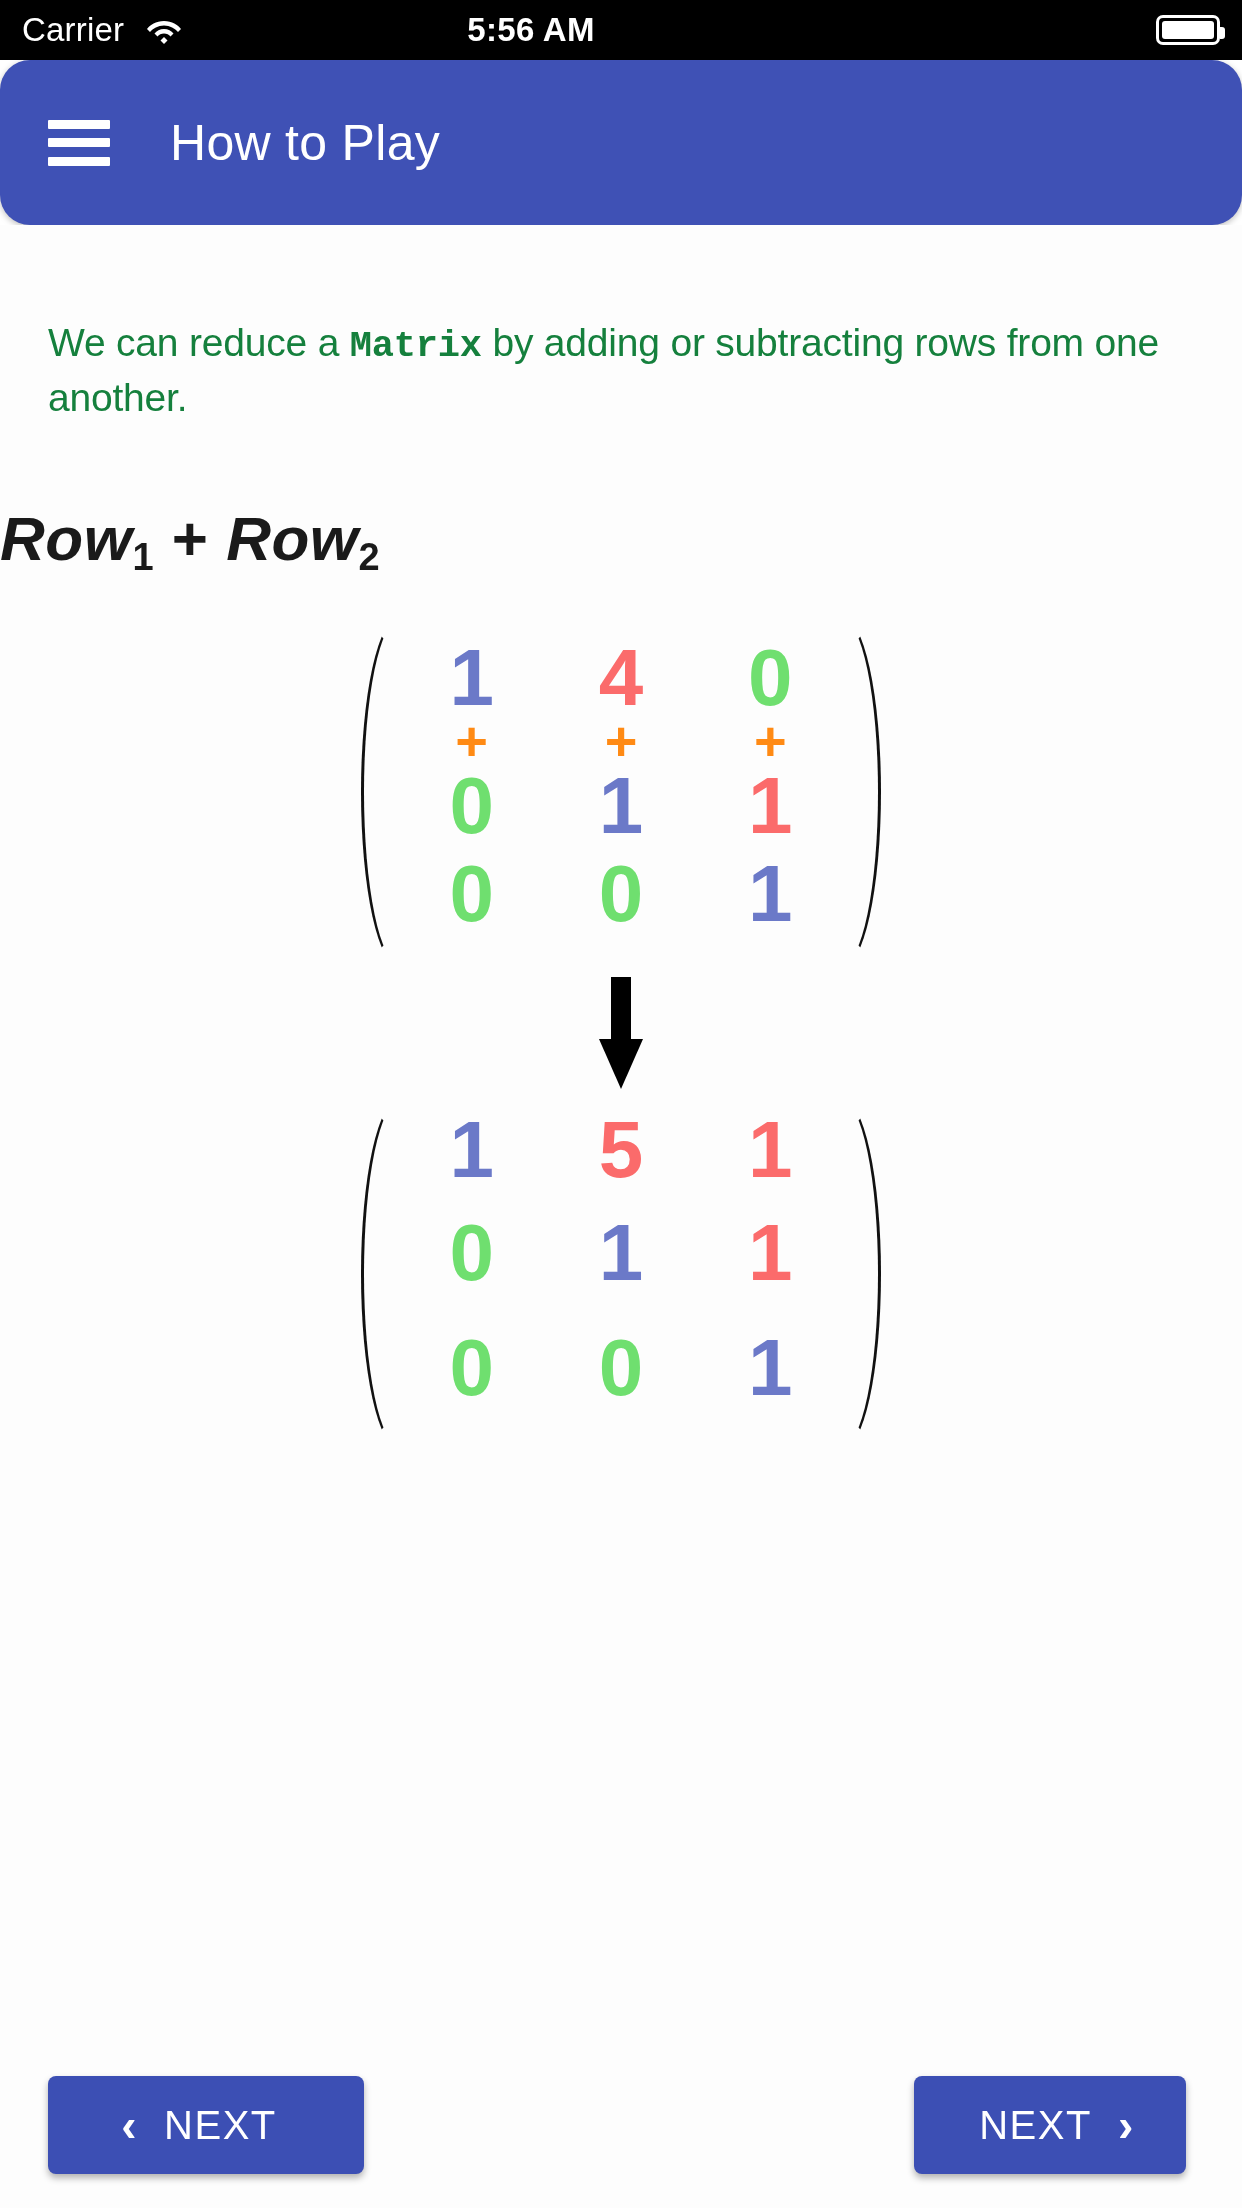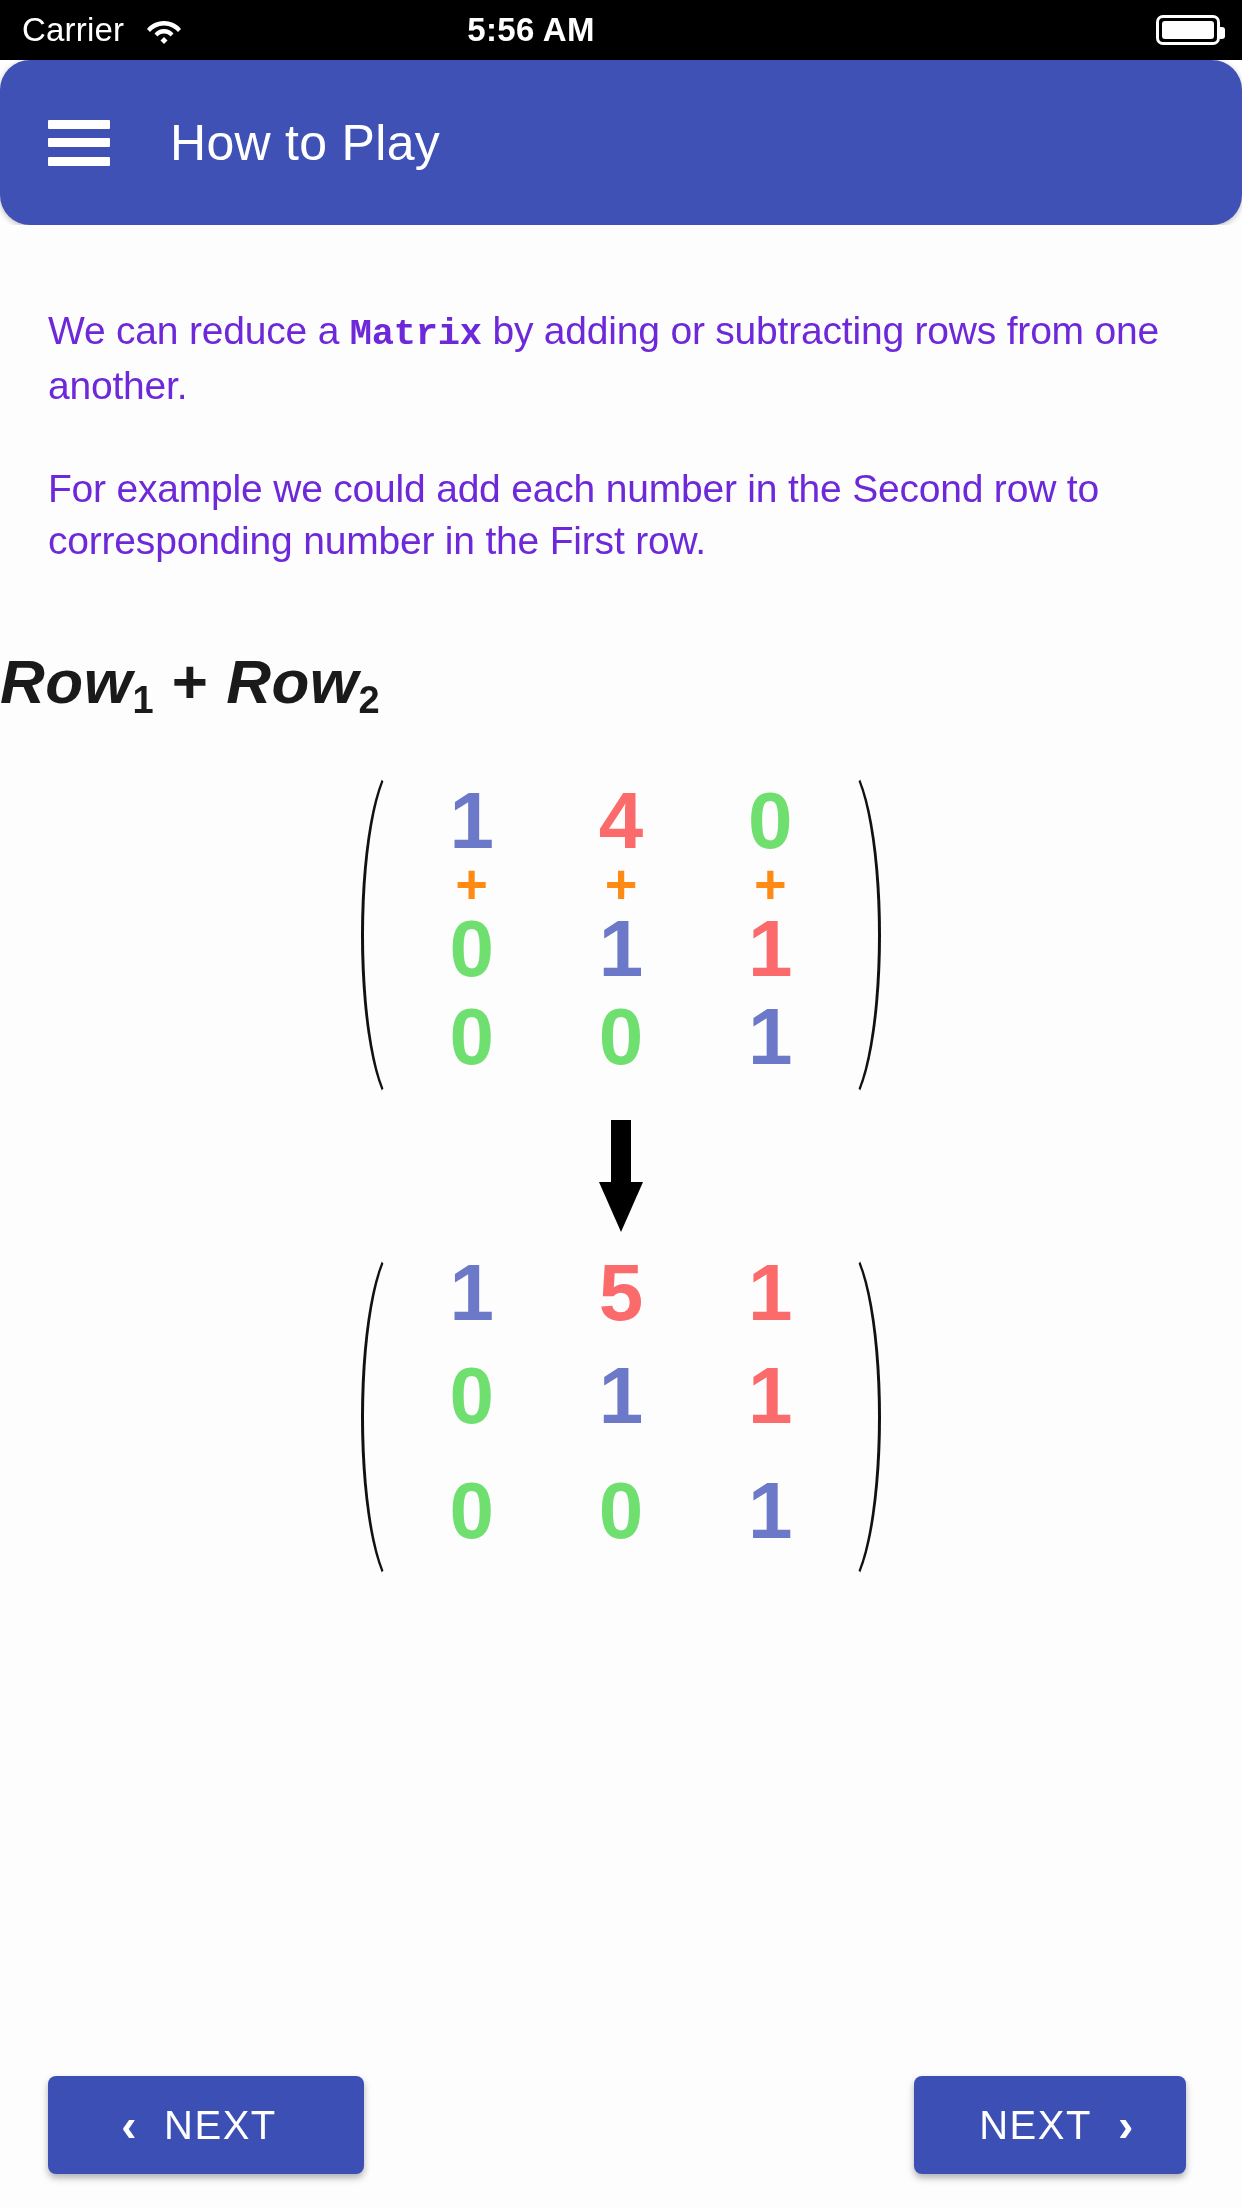--- a/index.html
+++ b/index.html
@@ -55,21 +55,21 @@
   .app-title{
     margin-left:60px; color:#fff; font-size:50px; font-weight:400; letter-spacing:.3px;
   }
 
   
   .content{
     position:absolute; top:225px; left:0; width:1242px; height:1983px;
     background:#fdfdfd;
   }
   .para{
-    margin:0 48px; color:#6d28d9; font-size:39px; line-height:1.35;
+    margin:12px 48px; color:#15803d; font-size:39px; line-height:1.35;
     letter-spacing:-.2px;
   }
   .para.first{ padding-top:80px; }
   .para.second{ padding-top:50px; }
   .mono-bold{ font-family:"Liberation Mono", monospace; font-weight:bold; font-size:37px; }
 
   .eq-title{
     margin-top:78px; 
     font-size:62px; font-weight:bold; font-style:italic;
     color:#1a1a1a; letter-spacing:.5px;
@@ -174,21 +174,20 @@
   </div>
   <div class="app-title">How to Play</div>
 </div>
 
 <div class="content">
 
   <p class="para first">
     <span>We can reduce a </span><span class="mono-bold">Matrix</span><span> by adding or subtracting rows from one another.</span>
   </p>
 
-  <p class="para second">For example we could add each number in the Second row to corresponding number in the First row.</p>
 
   <div class="eq-title">
     <span>Row</span><sub>1</sub><span class="eq-plus"> + </span><span>Row</span><sub>2</sub>
   </div>
 
   <div class="matrix-wrap m1">
     <div class="paren left"></div>
     <div class="mgrid">
 
       <div class="mcell m1-row1 r1">

